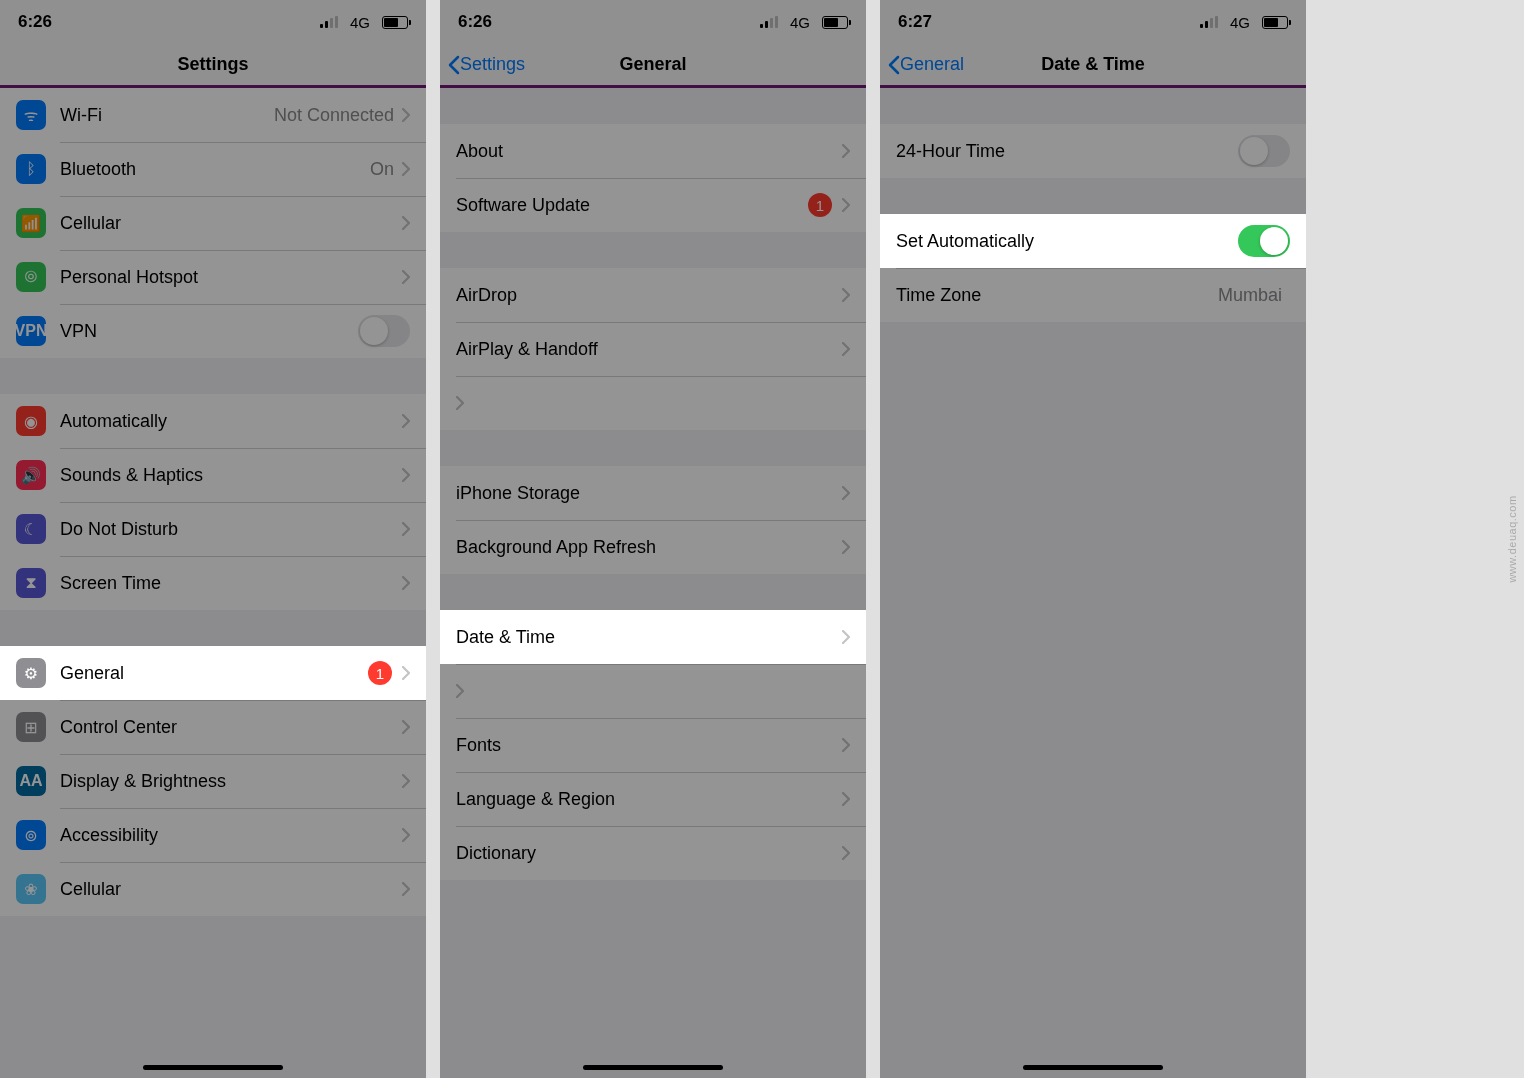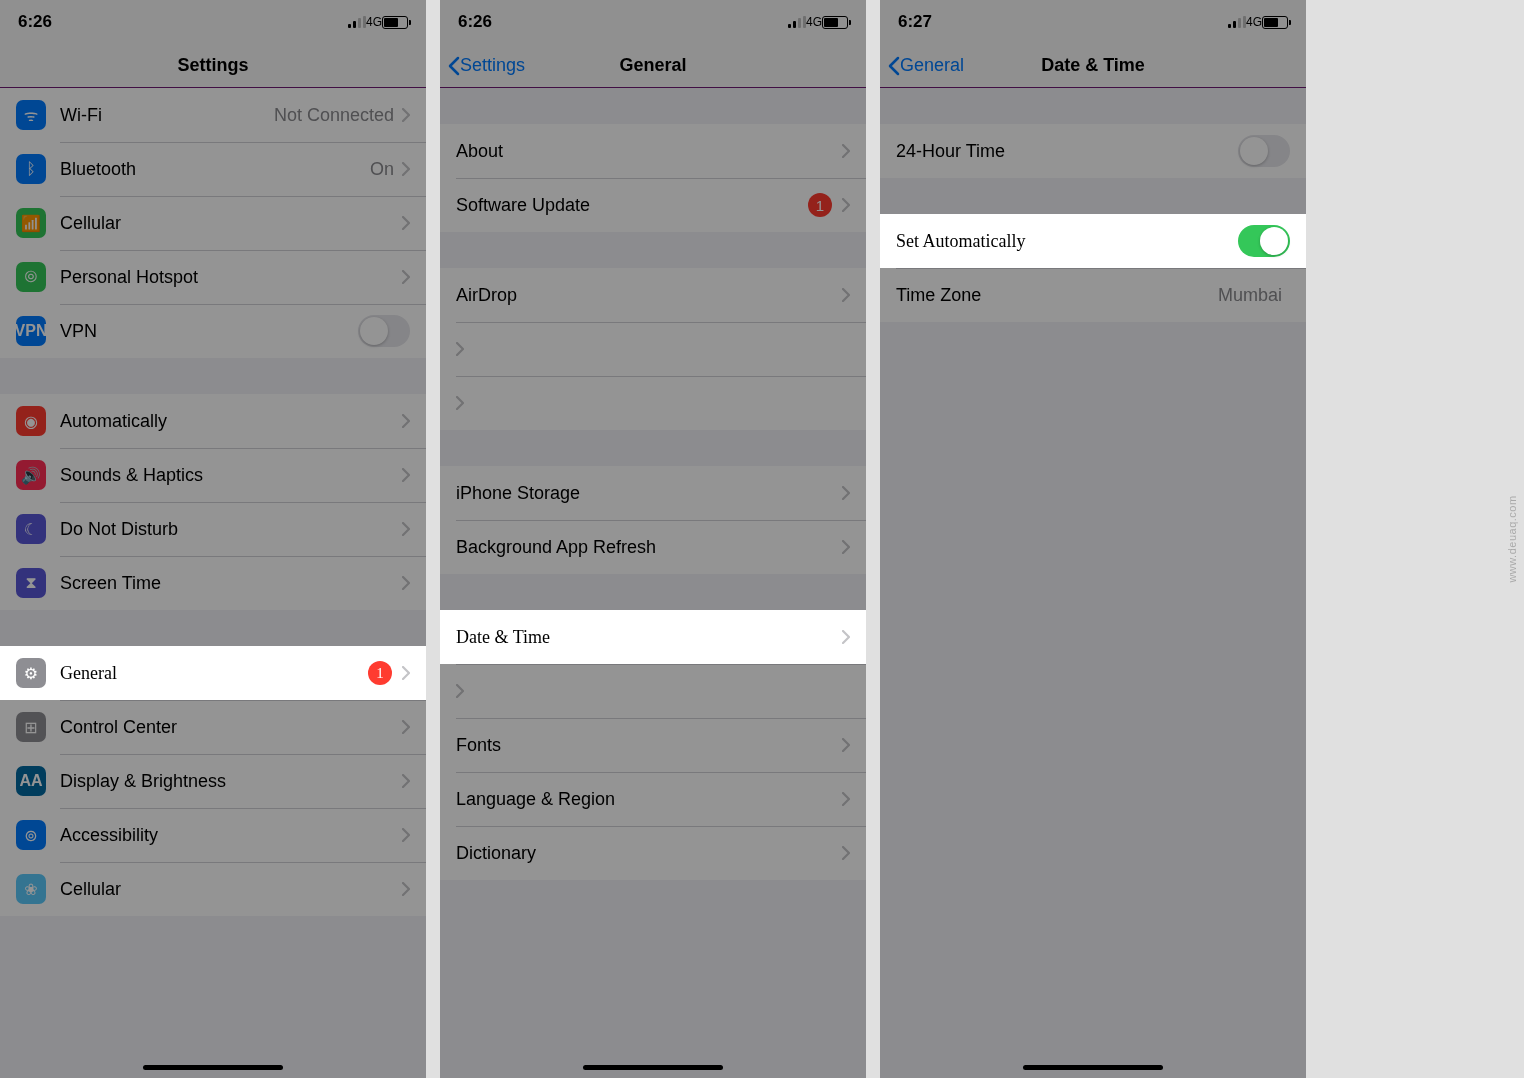--- a/index.html
+++ b/index.html
@@ -44,21 +44,21 @@
     height: 44px;
     display:flex;
     align-items:center;
     justify-content:space-between;
     padding: 13px 18px;
     font-size: 17px;
     font-weight:600;
     color:#000;
     background: #f8f8f8;
   }
-  .status-right { display:flex; align-items:center; gap:0; font-size:12px; font-weight:500;}
+  .status-right { display:flex; align-items:center; gap:12px; font-size:15px; font-weight:500;}
   .signal-icon, .battery-icon { display:inline-block; }
   .signal-icon { width:18px; height:12px; position:relative; }
   .signal-icon span {
     position:absolute; bottom:0; width:3px; background:#000; border-radius:1px;
   }
   .signal-icon span:nth-child(1){left:0;height:4px;}
   .signal-icon span:nth-child(2){left:5px;height:7px;}
   .signal-icon span:nth-child(3){left:10px;height:10px;background:#c0c0c0;}
   .signal-icon span:nth-child(4){left:15px;height:12px;background:#c0c0c0;}
   .battery-icon {
@@ -68,21 +68,21 @@
     content:""; position:absolute; right:-4px; top:3px; width:2px; height:5px; background:#000; border-radius:0 1px 1px 0;
   }
   .battery-icon .fill{ position:absolute; left:1px; top:1px; bottom:1px; width:60%; background:#000; border-radius:1px;}
   .nav-bar {
     height: 44px;
     display:flex;
     align-items:center;
     justify-content:center;
     position:relative;
     background:#f8f8f8;
-    border-bottom:1px solid #701a75;
+    border-bottom:3px solid #701a75;
     font-size:18px;
     font-weight:600;
   }
   .nav-back {
     position:absolute; left:8px; top:0; bottom:0;
     display:flex; align-items:center;
     color:#007aff; font-weight:400; font-size:18px;
   }
   .nav-back-chevron {
     width:12px; height:20px;
@@ -133,21 +133,21 @@
     width:52px; height:32px; border-radius:16px;
     background:#e5e5ea; position:relative; flex-shrink:0;
   }
   .toggle.on { background:#34c759; }
   .toggle .knob {
     position:absolute; top:2px; width:28px; height:28px; border-radius:50%;
     background:#fff; box-shadow:0 1px 3px rgba(0,0,0,0.25);
     left:2px; transition:left .2s;
   }
   .toggle.on .knob { left:22px; }
-  .row.highlight { z-index: 10; font-family: Liberation Serif, serif; }
+  .row.highlight { z-index: 10; }
   .home-indicator {
     position:absolute; bottom:8px; left:50%; transform:translateX(-50%);
     width:140px; height:5px; background:#000; border-radius:3px; z-index:20;
   }
 </style>
 </head>
 <body>
 
 <div class="watermark">www.deuaq.com</div>
 
@@ -361,20 +361,21 @@
     </div>
     <div class="group-spacer"></div>
     <div class="group">
       <div class="row">
         <span class="row-label">AirDrop</span>
         <svg class="chevron" viewBox="0 0 8 14">
               <path d="M1 1l6 6-6 6"></path>
             </svg>
       </div>
       <div class="row">
+        <span class="row-label">AirPlay &amp; Handoff</span>
         <svg class="chevron" viewBox="0 0 8 14">
               <path d="M1 1l6 6-6 6"></path>
             </svg>
       </div>
       <div class="row">
         <svg class="chevron" viewBox="0 0 8 14">
               <path d="M1 1l6 6-6 6"></path>
             </svg>
       </div>
     </div>

